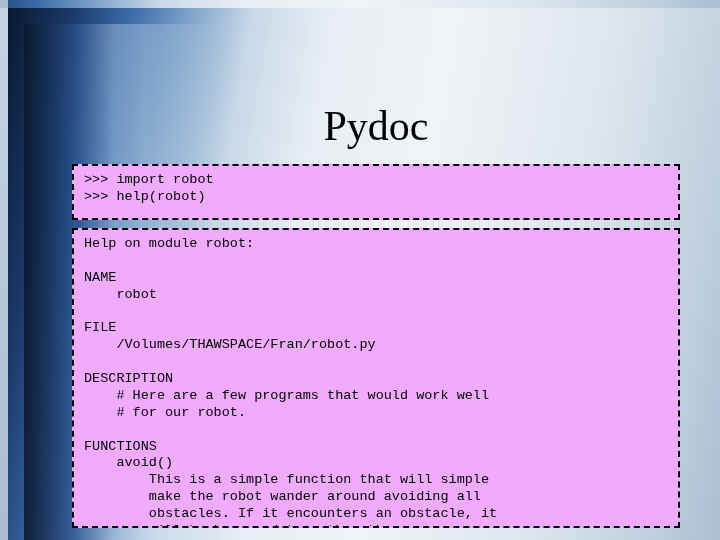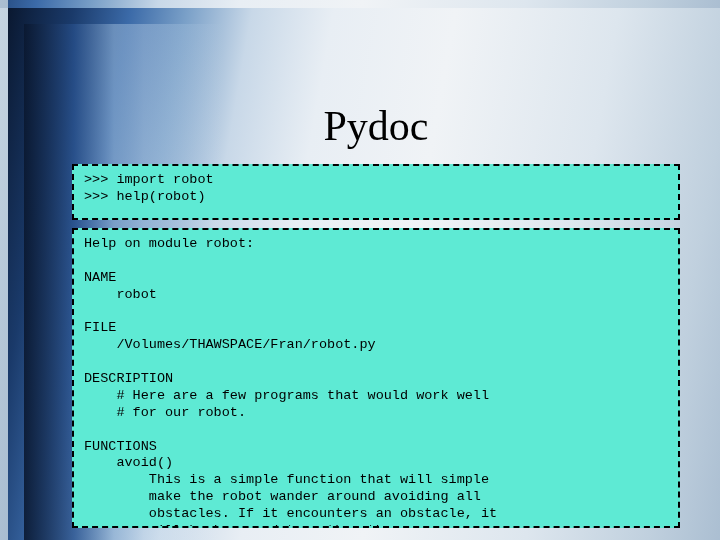--- a/index.html
+++ b/index.html
@@ -38,21 +38,21 @@
     left: 0; right: 0;
     text-align: center;
     font-size: 42px;
     font-weight: 400;
     color: #000;
   }
   .codebox {
     position: absolute;
     left: 48px;
     right: 48px;
-    background: #5eead4;
+    background: #f0abfc;
     border: 2px dashed #000;
     padding: 6px 10px 8px 10px;
     font-family: "Courier New", Courier, monospace;
     font-size: 13.5px;
     line-height: 1.25;
     white-space: pre;
     color: #000;
     overflow: hidden;
   }
   #box1 { top: 140px; height: 56px; }

